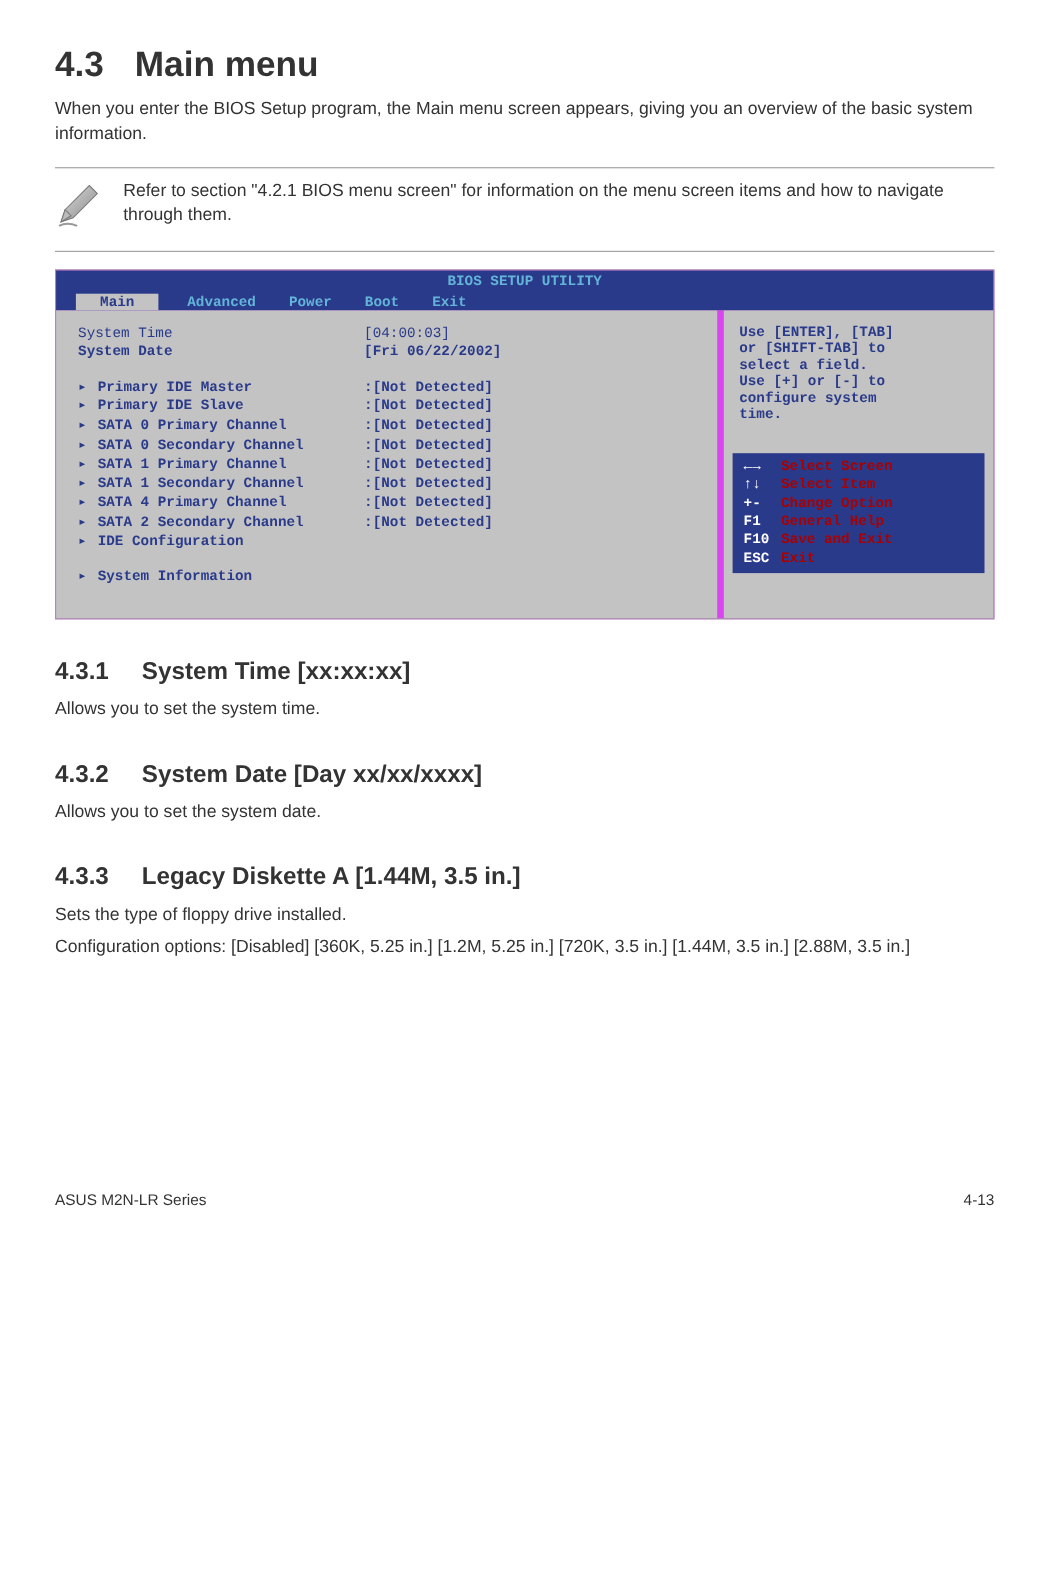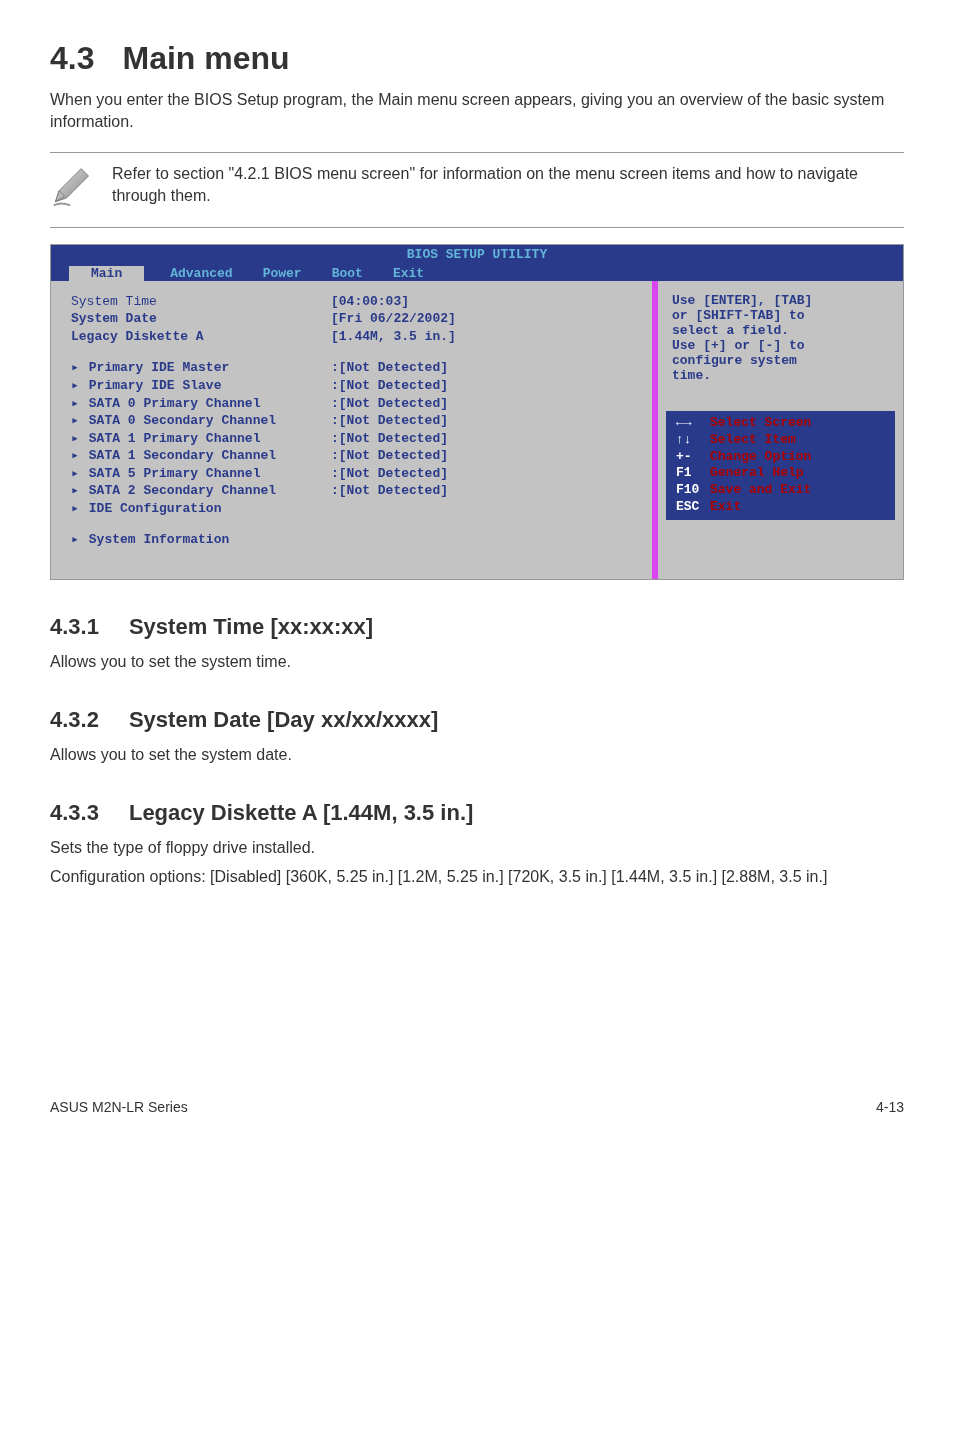--- a/index.html
+++ b/index.html
@@ -112,21 +112,20 @@
       display: flex;
       line-height: 1.35;
       white-space: pre;
     }
     .bios-label {
       width: 260px;
       flex-shrink: 0;
     }
     .bios-value {
       flex: 1;
-      font-weight: bold;
     }
     .bold {
       font-weight: bold;
     }
     .tri {
       display: inline-block;
       width: 10px;
       color: #2a3a8a;
     }
     .help-row {
@@ -231,24 +230,20 @@
   <div class="bios-body">
     <div class="bios-left">
       <div class="bios-line">
         <span class="bios-label">System Time</span>
         <span class="bios-value">[04:00:03]</span>
       </div>
       <div class="bios-line bold">
         <span class="bios-label">System Date</span>
         <span class="bios-value">[Fri 06/22/2002]</span>
       </div>
-      <div class="bios-line bold">
-        <span class="bios-label">Legacy Diskette A</span>
-        <span class="bios-value">[1.44M, 3.5 in.]</span>
-      </div>
       <div style="height:14px"></div>
 
       <div class="bios-line bold">
         <span class="bios-label"><span class="tri">▸</span> <span>Primary IDE Master</span></span>
         <span class="bios-value">:[Not Detected]</span>
       </div>
       <div class="bios-line bold">
         <span class="bios-label"><span class="tri">▸</span> <span>Primary IDE Slave</span></span>
         <span class="bios-value">:[Not Detected]</span>
       </div>
@@ -262,21 +257,21 @@
       </div>
       <div class="bios-line bold">
         <span class="bios-label"><span class="tri">▸</span> <span>SATA 1 Primary Channel</span></span>
         <span class="bios-value">:[Not Detected]</span>
       </div>
       <div class="bios-line bold">
         <span class="bios-label"><span class="tri">▸</span> <span>SATA 1 Secondary Channel</span></span>
         <span class="bios-value">:[Not Detected]</span>
       </div>
       <div class="bios-line bold">
-        <span class="bios-label"><span class="tri">▸</span> <span>SATA 5 Primary Channel</span></span>
+        <span class="bios-label"><span class="tri">▸</span> <span>SATA 4 Primary Channel</span></span>
         <span class="bios-value">:[Not Detected]</span>
       </div>
       <div class="bios-line bold">
         <span class="bios-label"><span class="tri">▸</span> <span>SATA 2 Secondary Channel</span></span>
         <span class="bios-value">:[Not Detected]</span>
       </div>
       <div class="bios-line bold">
         <span class="bios-label"><span class="tri">▸</span> <span>IDE Configuration</span></span>
         <span class="bios-value"></span>
       </div>

